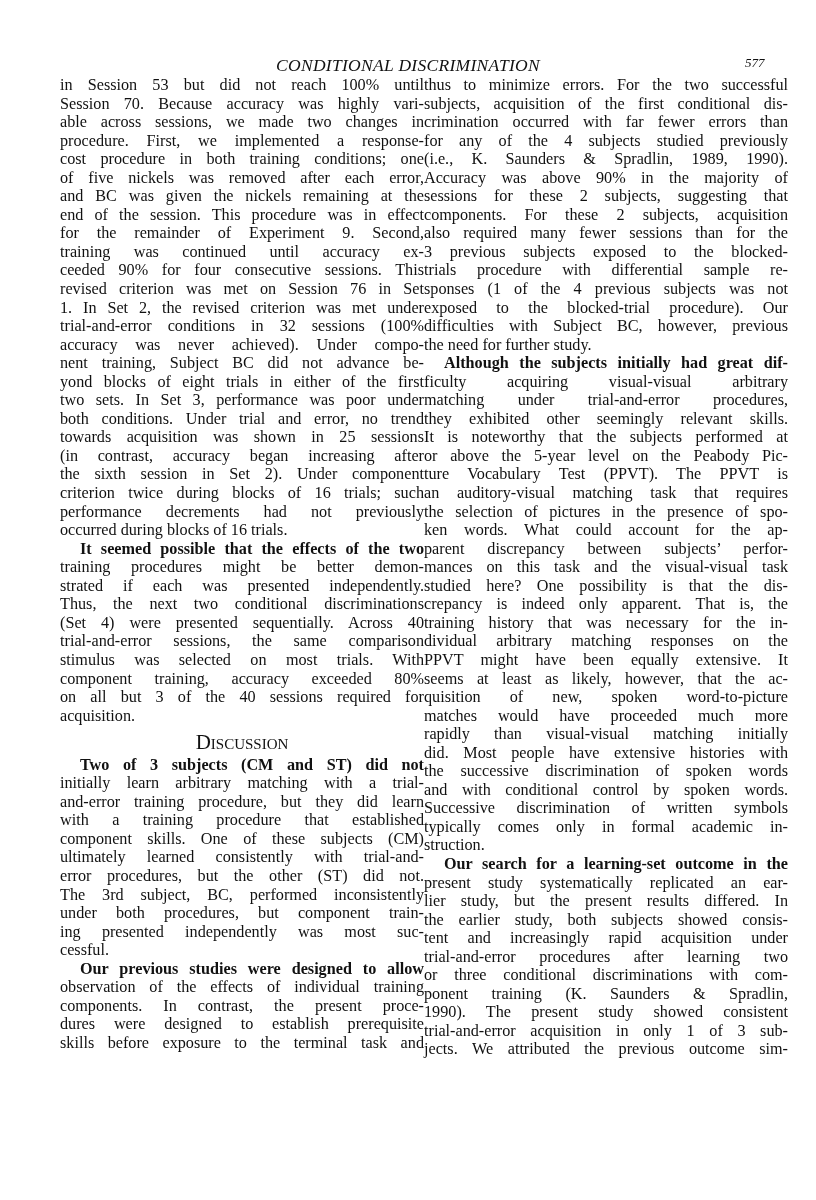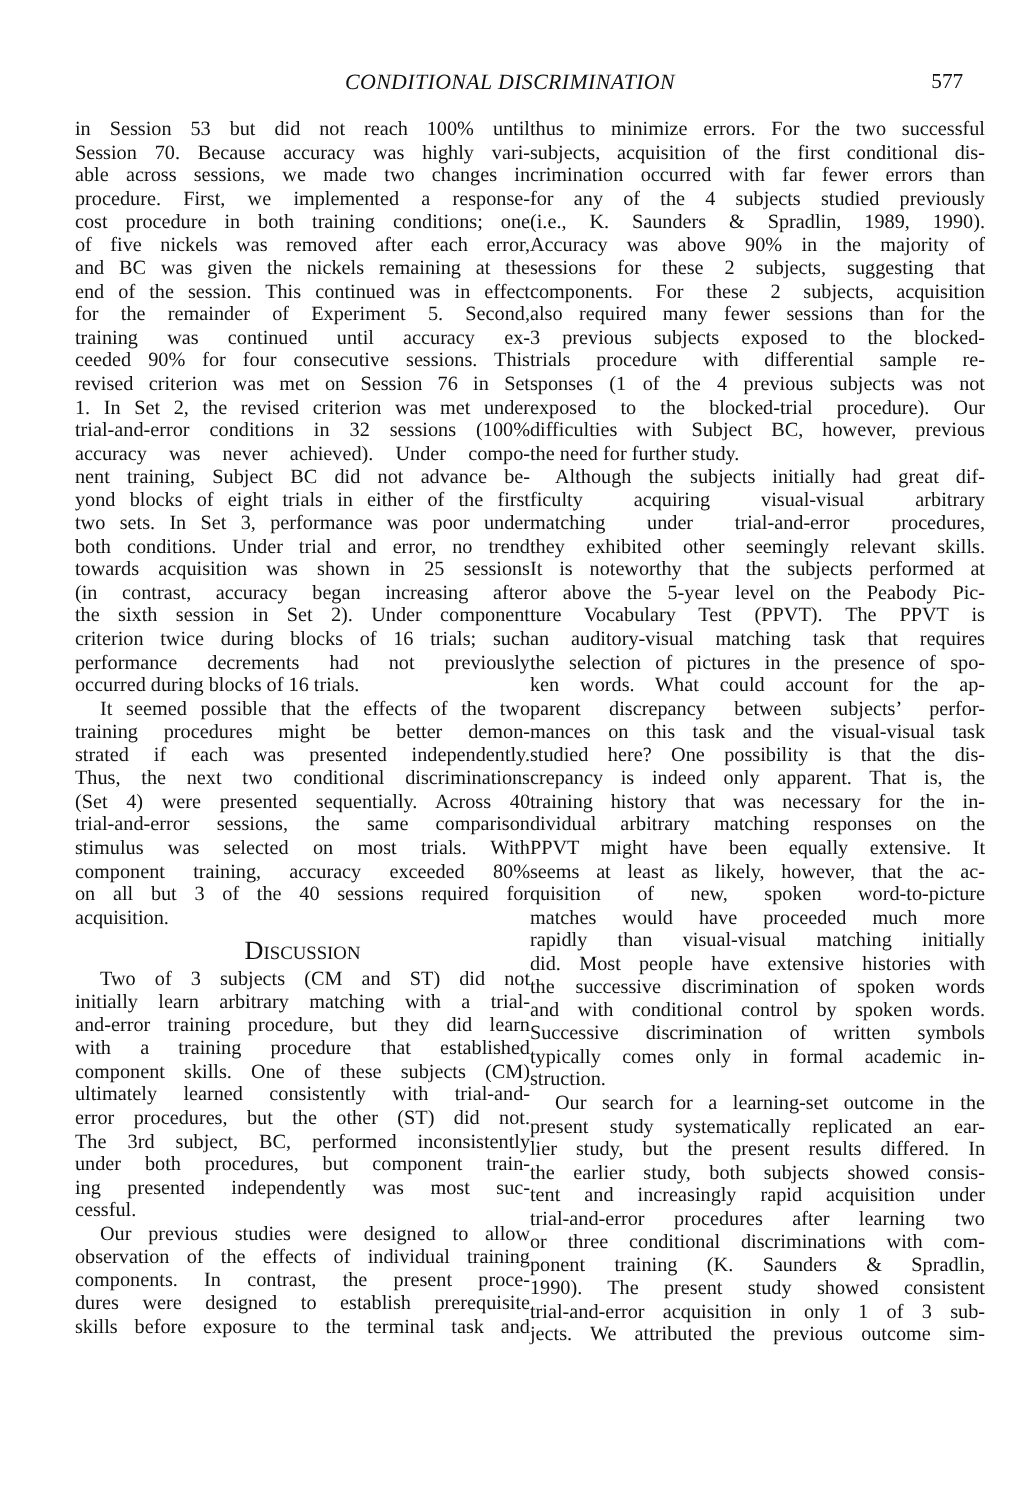--- a/index.html
+++ b/index.html
@@ -1,49 +1,49 @@
 <!DOCTYPE html>
 <html><head>
 <meta charset="utf-8">
 <style>
   html, body { margin: 0; padding: 0; background: #ffffff; }
   body { width: 816px; height: 1200px; position: relative; overflow: hidden;
          font-family: "Liberation Serif", "DejaVu Serif", serif; color: #111; }
   .running-head { position: absolute; top: 55px; left: 0; width: 816px; height: 24px; }
   .running-title { position: absolute; left: 0; width: 816px; text-align: center; top: 0;
                    font-style: italic; font-size: 17.5px; letter-spacing: 0.3px; }
-  .page-number { position: absolute; left: 745px; top: 0; font-size: 17px; }
-  .col { position: absolute; top: 94px; width: 364px; }
+  .page-number { position: absolute; left: 745px; top: 0; font-size: 13px; font-style: italic; }
+  .col { position: absolute; top: 76px; width: 364px; }
   .col-left { left: 60px; }
   .col-right { left: 424px; }
   .line { height: 18.55px; line-height: 18.55px; font-size: 16.2px; white-space: nowrap;
           text-align: justify; text-align-last: justify; overflow: visible; }
   .line.last { text-align-last: left; }
-  .line.indent { padding-left: 20px; }
+  .line.indent { padding-left: 20px; font-weight: bold; }
   .line.heading { text-align: center; text-align-last: center; font-variant: small-caps;
                   font-size: 21px; margin-top: 8px; margin-bottom: 4px; }
 </style>
 </head>
 <body>
 
 <div class="running-head">
   <span class="running-title">CONDITIONAL DISCRIMINATION</span>
   <span class="page-number">577</span>
 </div>
 
 <div class="col col-left">
   <div class="line">in Session 53 but did not reach 100% until</div>
   <div class="line">Session 70. Because accuracy was highly vari-</div>
   <div class="line">able across sessions, we made two changes in</div>
   <div class="line">procedure. First, we implemented a response-</div>
   <div class="line">cost procedure in both training conditions; one</div>
   <div class="line">of five nickels was removed after each error,</div>
   <div class="line">and BC was given the nickels remaining at the</div>
-  <div class="line">end of the session. This continued was in effect</div>
-  <div class="line">for the remainder of Experiment 5. Second,</div>
+  <div class="line">end of the session. This procedure was in effect</div>
+  <div class="line">for the remainder of Experiment 9. Second,</div>
   <div class="line">training was continued until accuracy ex-</div>
   <div class="line">ceeded 90% for four consecutive sessions. This</div>
   <div class="line">revised criterion was met on Session 76 in Set</div>
   <div class="line">1. In Set 2, the revised criterion was met under</div>
   <div class="line">trial-and-error conditions in 32 sessions (100%</div>
   <div class="line">accuracy was never achieved). Under compo-</div>
   <div class="line">nent training, Subject BC did not advance be-</div>
   <div class="line">yond blocks of eight trials in either of the first</div>
   <div class="line">two sets. In Set 3, performance was poor under</div>
   <div class="line">both conditions. Under trial and error, no trend</div>

